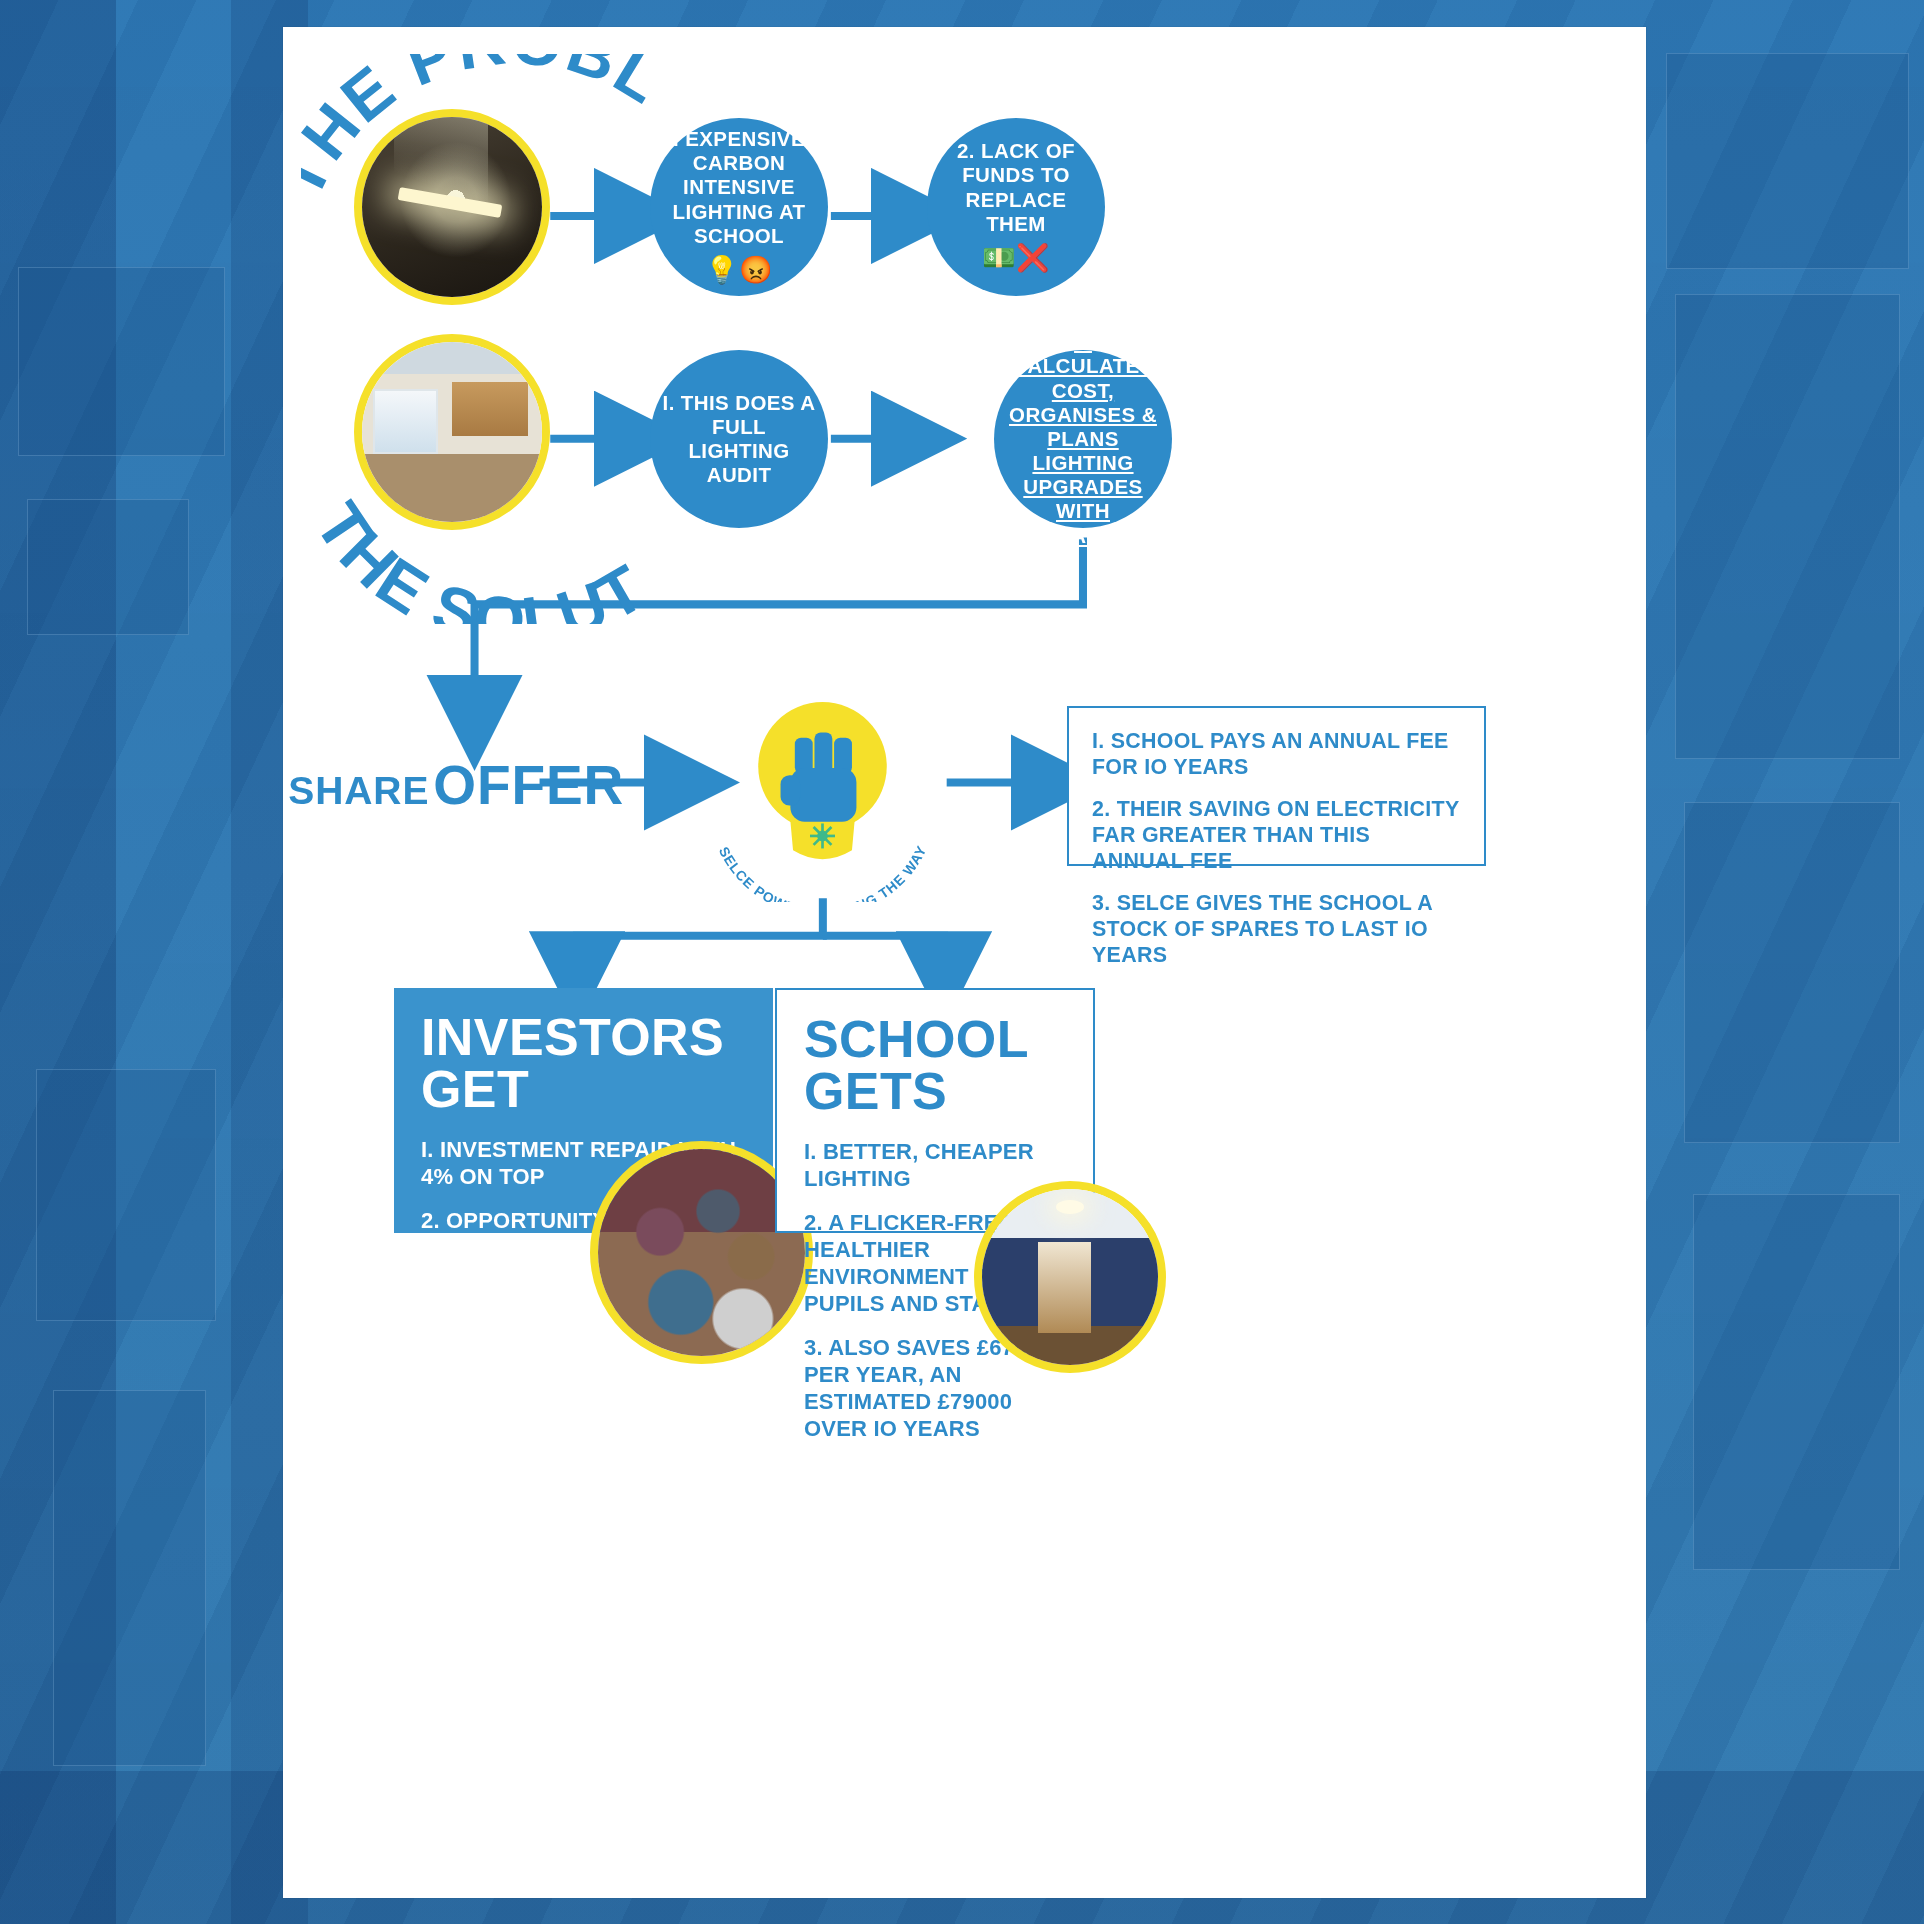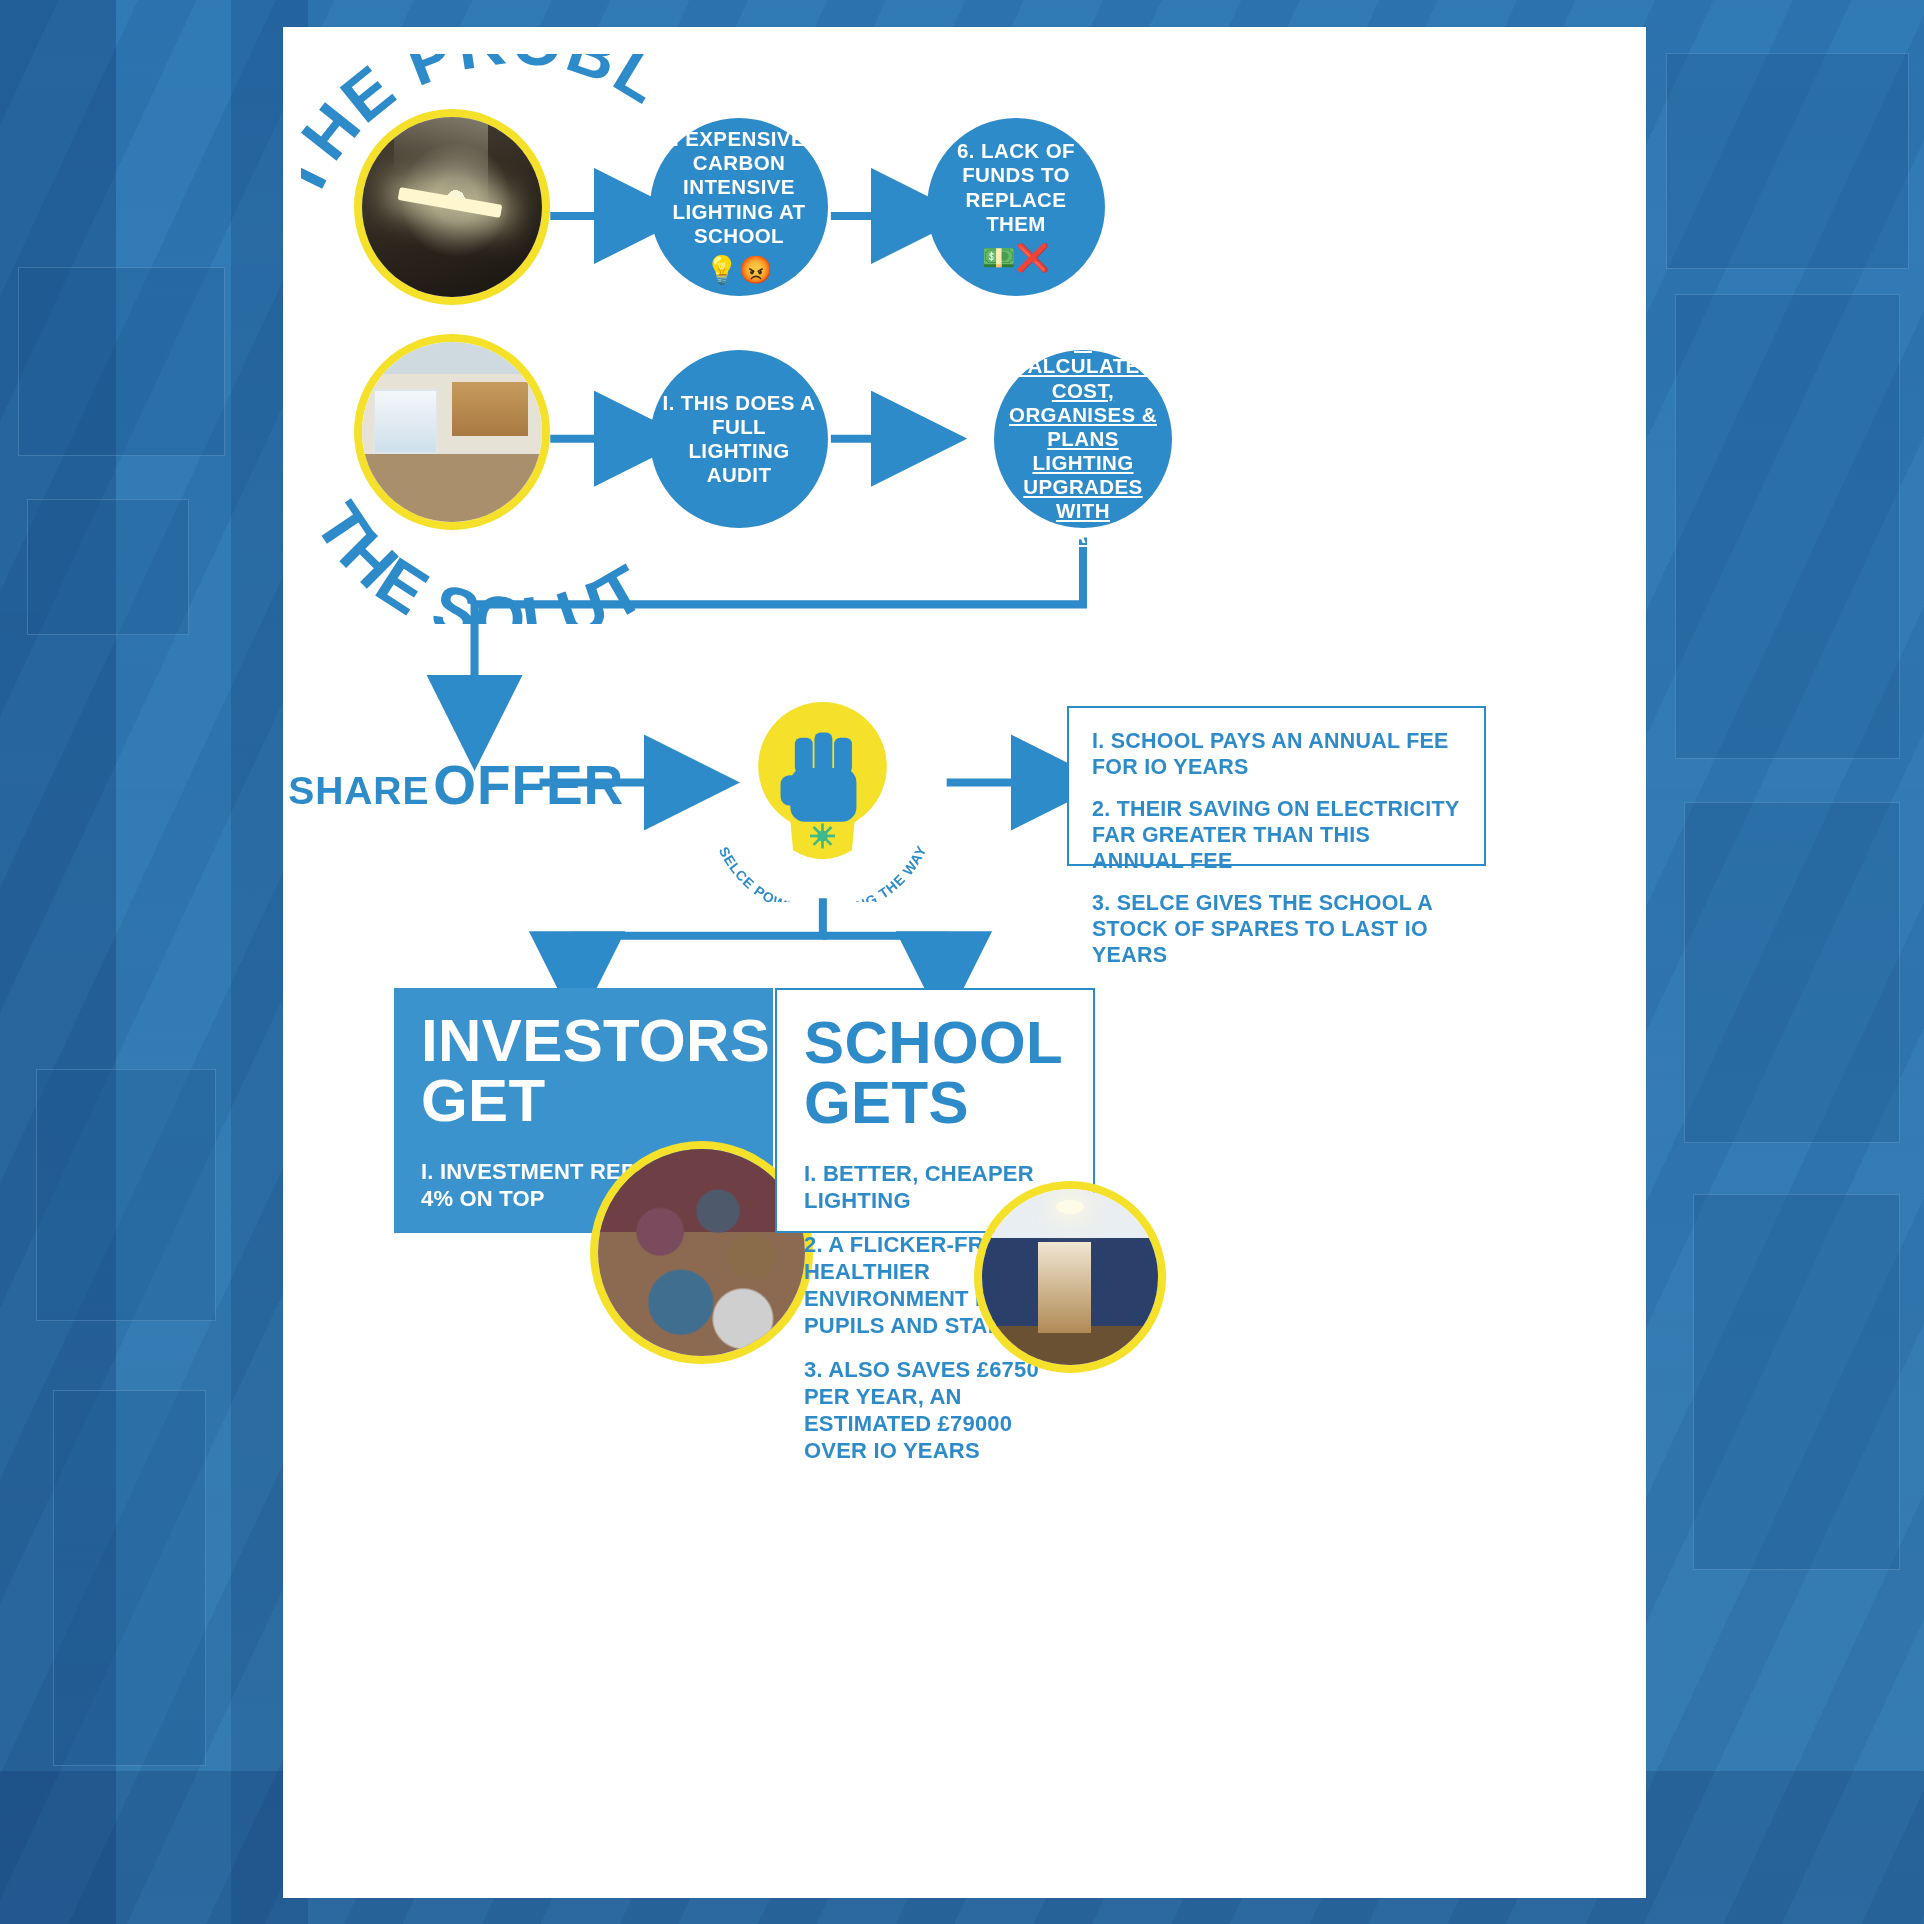--- a/index.html
+++ b/index.html
@@ -209,22 +209,22 @@
   .obox p:last-child { margin-bottom: 16px; }
 
   .panel {
     position:absolute;
     box-sizing: border-box;
     padding: 23px 27px 27px 27px;
   }
   .panel.filled { background:#3a93cd; }
   .panel.outlined { background:#ffffff; border: 2.7px solid #2e8bc9; }
   .panel h2 {
-    margin: 0 0 27px 0;
-    font-size: 60px;
+    margin: 0 0 21px 0;
+    font-size: 52px;
     letter-spacing: 0.4px;
     line-height: 1;
   }
   .panel.filled h2 { color:#ffffff; }
   .panel.outlined h2 { color:#2e8bc9; }
   .panel p {
     margin: 0 0 16px 0;
     font-size: 22px;
     font-weight: bold;
     line-height: 1.24;
@@ -298,21 +298,21 @@
 
     <div class="node abs" style="left:367px; top:91px; width:178px; height:178px;justify-content:flex-end;">
       <div>
         <span>I. EXPENSIVE, CARBON INTENSIVE LIGHTING AT SCHOOL</span>
         <span class="emoji">💡😡</span>
       </div>
     </div>
 
     <div class="node abs" style="left:644px; top:91px; width:178px; height:178px;">
       <div>
-        <span>6. LACK OF FUNDS TO REPLACE THEM</span>
+        <span>2. LACK OF FUNDS TO REPLACE THEM</span>
         <span class="emoji">💵❌</span>
       </div>
     </div>
 
     <div class="photo p2" style="left:71px; top:307px; width:196px; height:196px;">
       <div class="inner"></div>
     </div>
 
     <div class="node abs" style="left:367px; top:323px; width:178px; height:178px;">
       <div>

